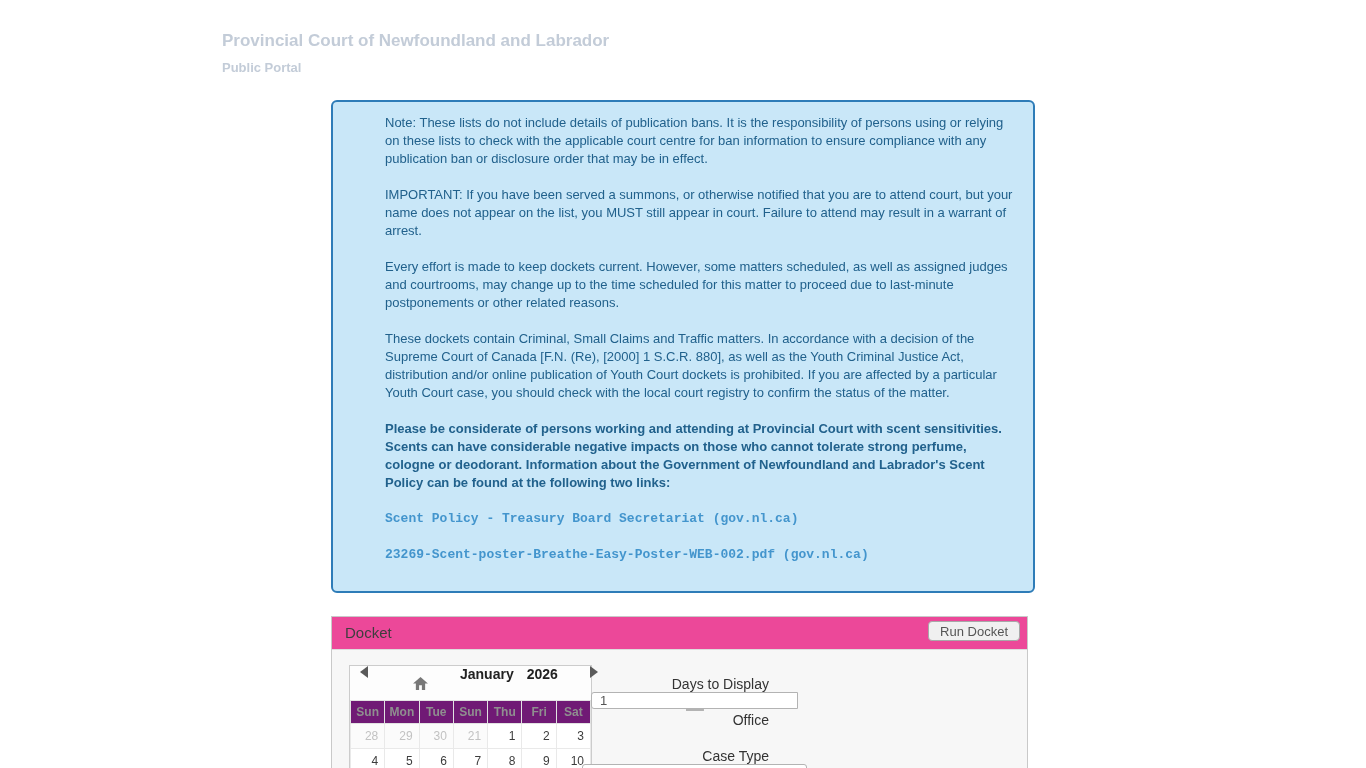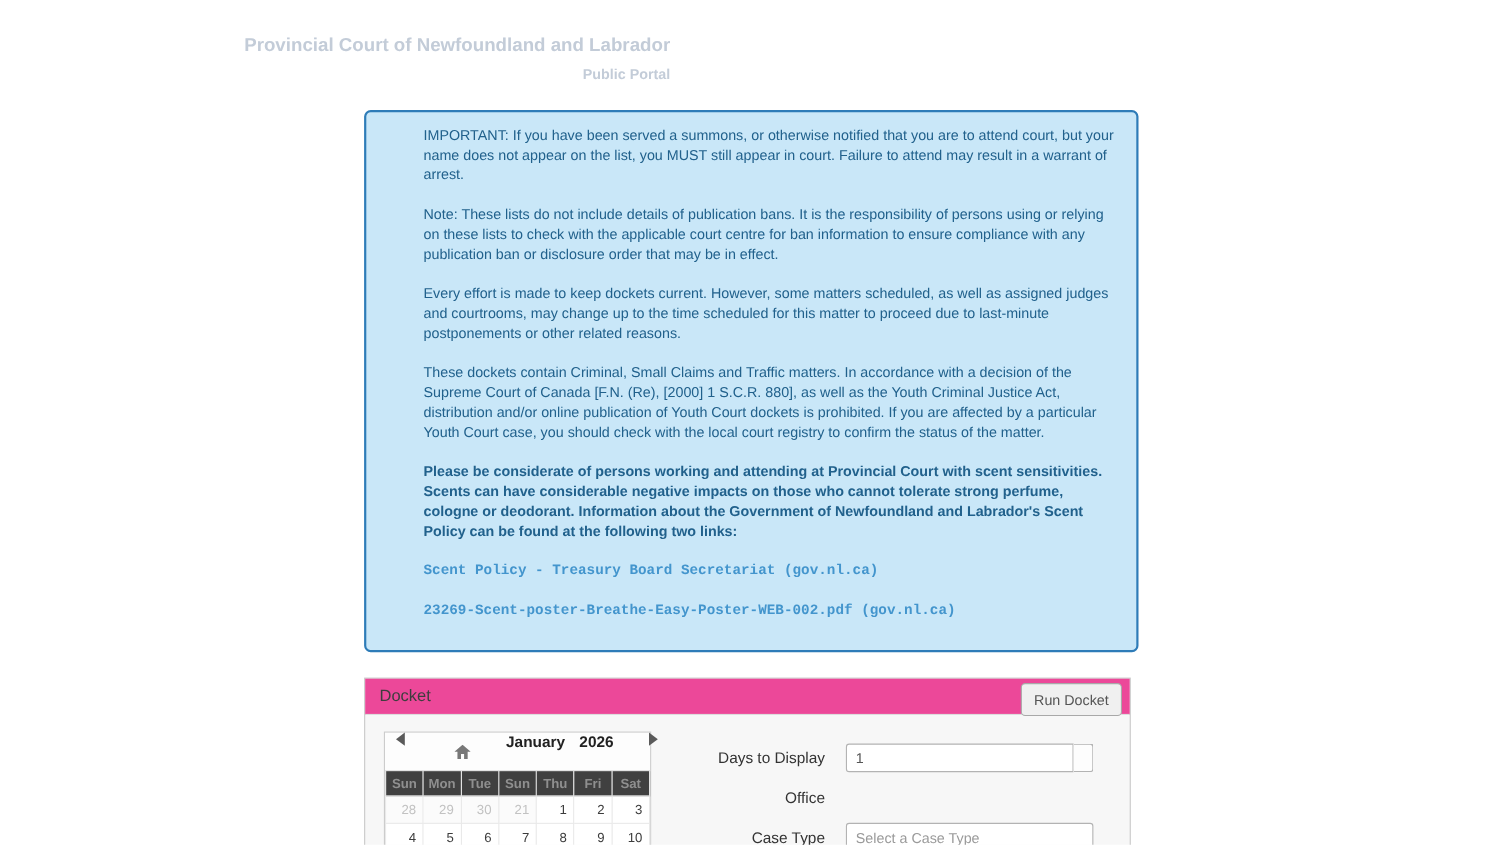--- a/index.html
+++ b/index.html
@@ -5,21 +5,21 @@
   html, body { margin:0; padding:0; }
   body {
     width:1366px; height:768px; overflow:hidden; position:relative;
     background:#ffffff;
     font-family:"Liberation Sans", sans-serif;
   }
 
   
   .site-header { position:absolute; left:222px; top:10px;margin-top:21px; }
   .site-title  { margin:0 0 9px 0; font-size:17px; font-weight:700; color:var(--header-text,#c3ccd8); }
-  .site-subtitle { margin:0; font-size:13px; font-weight:700; color:var(--header-text,#c3ccd8);text-align:right; }
+  .site-subtitle { margin:0; font-size:13px; font-weight:700; color:var(--header-text,#c3ccd8); }
 
   
   .notice-box {
     position:absolute; left:331px; top:100px; width:704px; height:493px;
     box-sizing:border-box;
     background:var(--notice-bg,#c9e7f8);
     border:2px solid var(--notice-border,#2e7cb8);
     border-radius:6px;
     padding:12px 16px 0 52px;
     color:var(--notice-text,#21618c);
@@ -38,21 +38,21 @@
     position:absolute; left:331px; top:616px; width:697px; height:300px;
     box-sizing:border-box;
     border:1px solid #c9c9c9;
     background:var(--panel-body-bg,#f7f7f7);
   }
   .panel-header {
     position:relative; height:32px; background:#ec4899; border-bottom:1px solid #dddddd;
   }
   .panel-title { position:absolute; left:13px; top:7px; font-size:15px; color:#3e3e3e; }
   .run-docket-btn {
-    position:absolute; right:7px; top:4px; height:30px; padding:0 11px;
+    position:absolute; right:7px; top:4px; height:20px; padding:0 11px;
     background:#f0f0f0; border:1px solid #a8a8a8; border-radius:4px;
     font-family:inherit; font-size:13px; color:#555555; cursor:pointer;
   }
 
   
   .calendar {
     position:absolute; left:17px; top:48px; width:243px;
     box-sizing:border-box; border:1px solid #cccccc; background:#fdfdfd;
   }
   .cal-nav { display:flex; height:34px; padding:0 10px;gap:32px; }
@@ -65,31 +65,31 @@
   .cal-title { flex:1; text-align:center; font-size:14px; font-weight:700; color:#222222; }
   .cal-title .cal-year { margin-left:13px; }
   .cal-next {
     width:0; height:0; cursor:pointer;
     border-top:6px solid transparent; border-bottom:6px solid transparent;
     border-left:8px solid #5a5a5a;
   }
   .cal-table { width:100%; border-collapse:collapse; table-layout:fixed; }
   .cal-table th {
     height:20px; font-size:12px; font-weight:700; color:#8f8f8f;
-    background:#404040; border:1px solid #e2e2e2; text-align:center;
+    background:#701a75; border:1px solid #e2e2e2; text-align:center;
   }
   .cal-table td {
     height:16px; padding:4px 6px 4px 0; font-size:12px; color:#3c3c3c;
     background:#ffffff; border:1px solid #e9e9e9; text-align:right; cursor:pointer;
   }
   .cal-table td.other { color:#c2c2c2; background:#fbfbfb; }
 
   
   .docket-form { position:absolute; left:250px; top:59px; }
-  .form-row { display:flex; align-items:center; height:26px; margin-bottom:10px; }
+  .form-row { display:flex; align-items:center; height:26px; margin-bottom:10px;flex-direction:column; }
   .form-label {
     box-sizing:border-box; width:187px; padding-right:19px;
     text-align:right; font-size:14px; color:#333333;
   }
   .form-input {
     box-sizing:border-box; height:26px; padding:0 8px;
     border:1px solid #b3b3b3; background:#ffffff;
     font-family:inherit; font-size:13px; color:#555555;
   }
   .form-input::placeholder { color:#9a9a9a; }
@@ -103,22 +103,22 @@
 </style>
 </head>
 <body>
 
 <div class="site-header">
   <h1 class="site-title">Provincial Court of Newfoundland and Labrador</h1>
   <h2 class="site-subtitle">Public Portal</h2>
 </div>
 
 <div class="notice-box">
+  <p>Note: These lists do not include details of publication bans. It is the responsibility of persons using or relying on these lists to check with the applicable court centre for ban information to ensure compliance with any publication ban or disclosure order that may be in effect.</p>
   <p>IMPORTANT: If you have been served a summons, or otherwise notified that you are to attend court, but your name does not appear on the list, you MUST still appear in court. Failure to attend may result in a warrant of arrest.</p>
-  <p>Note: These lists do not include details of publication bans. It is the responsibility of persons using or relying on these lists to check with the applicable court centre for ban information to ensure compliance with any publication ban or disclosure order that may be in effect.</p>
   <p>Every effort is made to keep dockets current. However, some matters scheduled, as well as assigned judges and courtrooms, may change up to the time scheduled for this matter to proceed due to last-minute postponements or other related reasons.</p>
   <p>These dockets contain Criminal, Small Claims and Traffic matters. In accordance with a decision of the Supreme Court of Canada [F.N. (Re), [2000] 1 S.C.R. 880], as well as the Youth Criminal Justice Act, distribution and/or online publication of Youth Court dockets is prohibited. If you are affected by a particular Youth Court case, you should check with the local court registry to confirm the status of the matter.</p>
   <p class="bold">Please be considerate of persons working and attending at Provincial Court with scent sensitivities. Scents can have considerable negative impacts on those who cannot tolerate strong perfume, cologne or deodorant. Information about the Government of Newfoundland and Labrador's Scent Policy can be found at the following two links:</p>
   <a class="notice-link">Scent Policy - Treasury Board Secretariat (gov.nl.ca)</a>
   <a class="notice-link">23269-Scent-poster-Breathe-Easy-Poster-WEB-002.pdf (gov.nl.ca)</a>
 </div>
 
 <div class="docket-panel">
   <div class="panel-header">
     <span class="panel-title">Docket</span>

